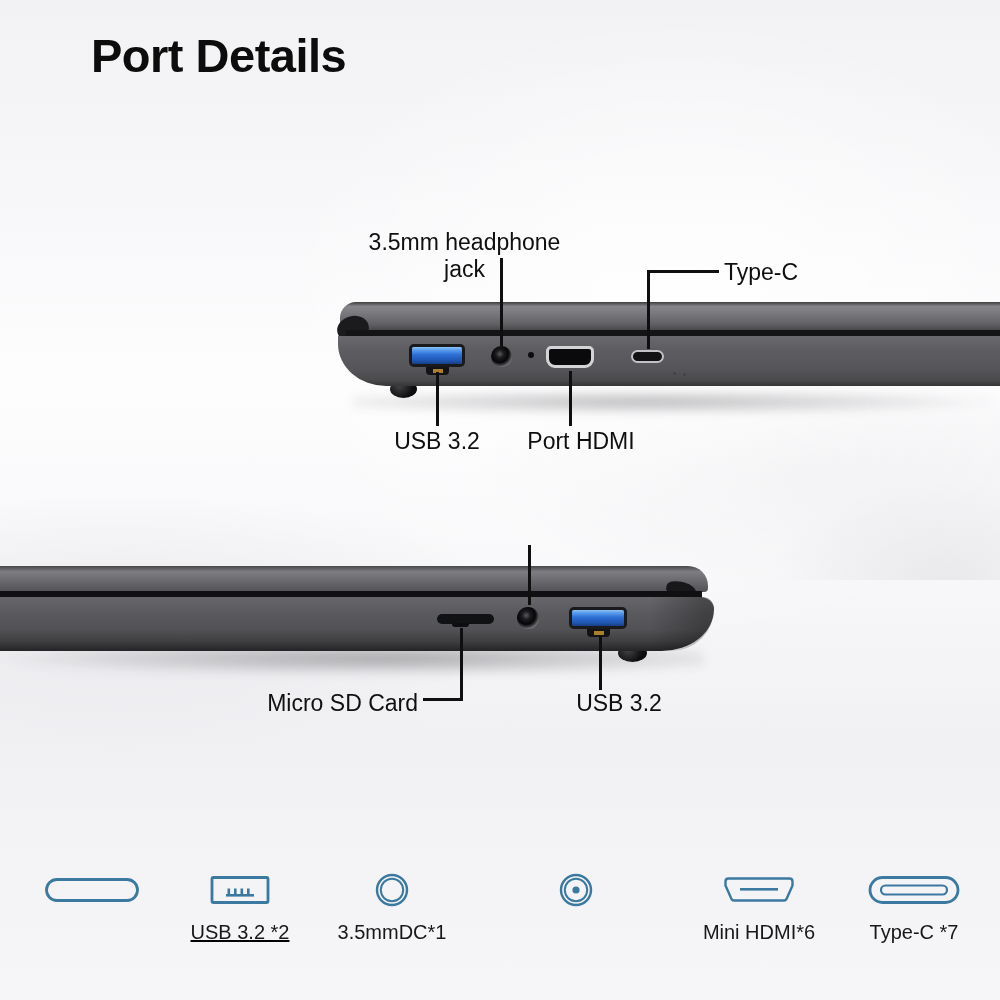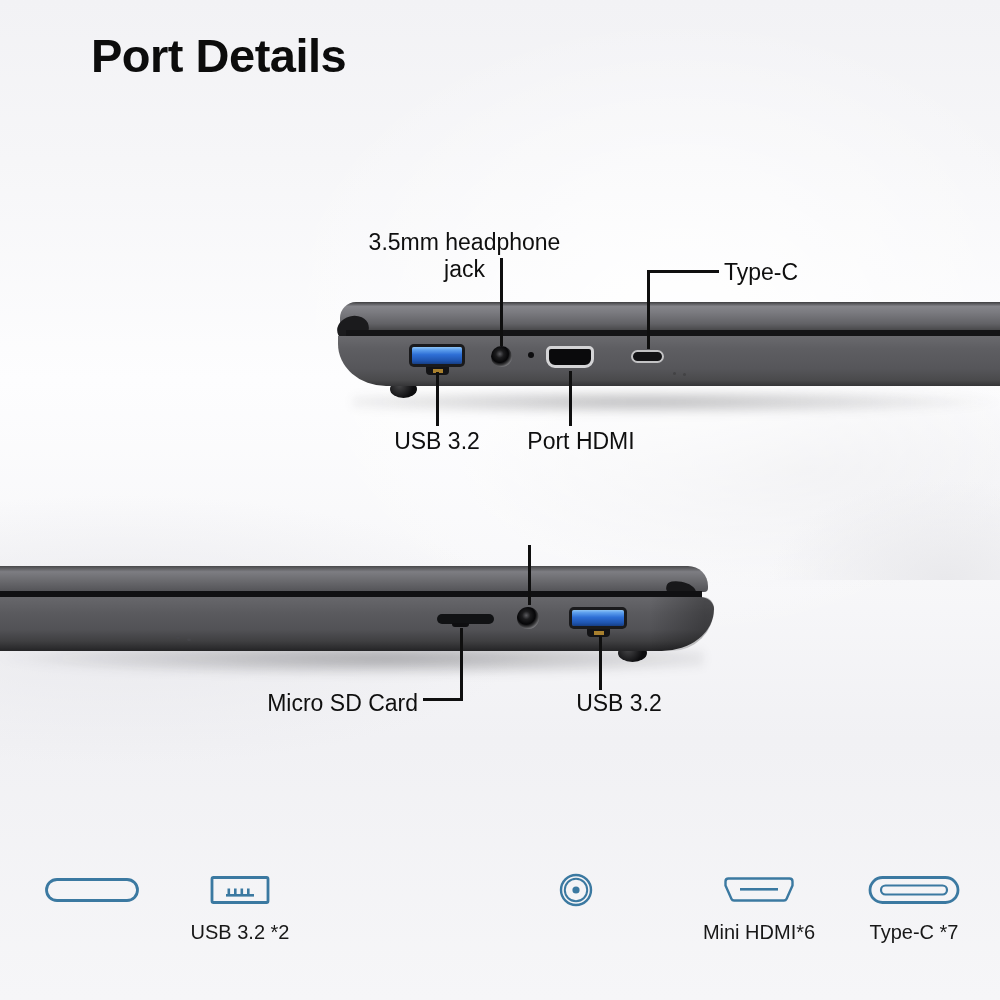--- a/index.html
+++ b/index.html
@@ -126,34 +126,43 @@
   <div class="abs callout" style="left:539px;top:690px;width:160px;text-align:center;">USB 3.2</div>
 
   <div class="legend-item" style="left:-13px;">
     <span class="legend-icon">
       <svg width="96" height="26" viewBox="0 0 96 26">
           <rect x="2.5" y="2.5" width="91" height="21" rx="10.5" fill="none" stroke="#3B79A1" stroke-width="2.8"></rect>
         </svg>
     </span>
   </div>
 
-  <div class="legend-item" style="left:135px;">
+  <div class="legend-item" style="left:135px;text-decoration:underline;">
     <span class="legend-icon">
       <svg width="60" height="30" viewBox="0 0 60 30">
         <rect x="2" y="2.5" width="56" height="25" rx="1.5" fill="none" stroke="#3B79A1" stroke-width="2.8"></rect>
         <rect x="16" y="19" width="28" height="2.6" fill="#3B79A1"></rect>
         <rect x="17.5" y="13.5" width="2.6" height="6" fill="#3B79A1"></rect>
         <rect x="24" y="13.5" width="2.6" height="6" fill="#3B79A1"></rect>
         <rect x="30.5" y="13.5" width="2.6" height="6" fill="#3B79A1"></rect>
         <rect x="37" y="13.5" width="2.6" height="6" fill="#3B79A1"></rect>
       </svg>
     </span>
     <span class="legend-label">USB 3.2 *2</span>
   </div>
 
+  <div class="legend-item" style="left:287px;">
+    <span class="legend-icon">
+      <svg width="36" height="36" viewBox="0 0 36 36">
+        <circle cx="18" cy="18" r="15" fill="none" stroke="#3B79A1" stroke-width="2.4"></circle>
+        <circle cx="18" cy="18" r="11.2" fill="none" stroke="#3B79A1" stroke-width="2"></circle>
+      </svg>
+    </span>
+    <span class="legend-label">3.5mmDC*1</span>
+  </div>
 
   <div class="legend-item" style="left:471px;">
     <span class="legend-icon">
       <svg width="36" height="36" viewBox="0 0 36 36">
         <circle cx="18" cy="18" r="15" fill="none" stroke="#3B79A1" stroke-width="2.4"></circle>
         <circle cx="18" cy="18" r="11.2" fill="none" stroke="#3B79A1" stroke-width="2"></circle>
         <circle cx="18" cy="18" r="3.6" fill="#3B79A1"></circle>
       </svg>
     </span>
   </div>

